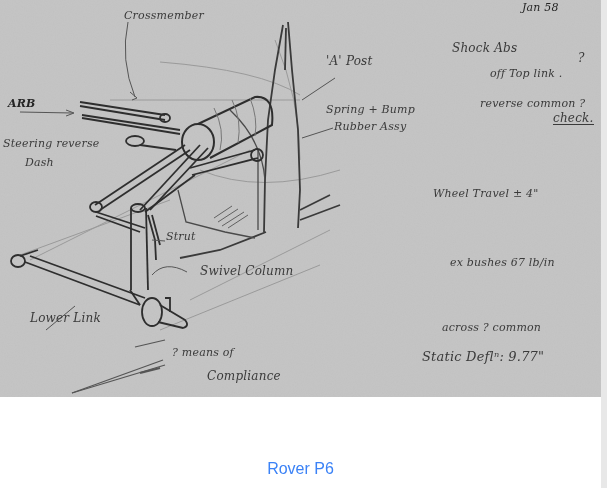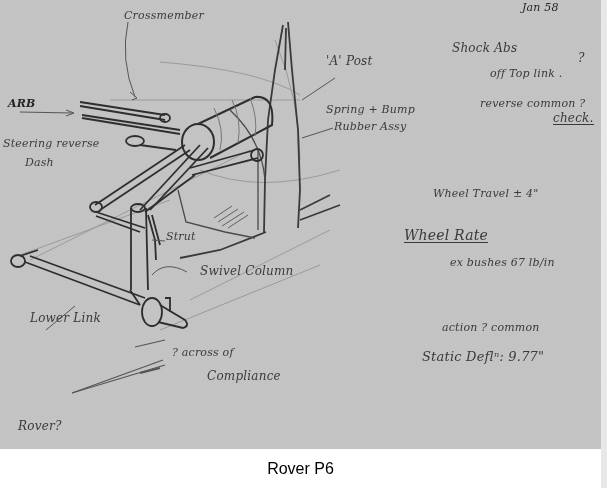--- a/index.html
+++ b/index.html
@@ -1,24 +1,24 @@
 <!DOCTYPE html>
 <html><head>
   <meta charset="utf-8">
   <style>
     html, body { margin: 0; padding: 0; background: #ffffff; }
     body { width: 607px; height: 488px; position: relative; overflow: hidden; font-family: "DejaVu Sans", sans-serif; }
-    .sheet { position: absolute; left: 0; top: 0; width: 601px; height: 449px; background: #ef4444; overflow: hidden; }
+    .sheet { position: absolute; left: 0; top: 0; width: 601px; height: 397px; background: #ef4444; overflow: hidden; }
     .sheet-frame { position: absolute; right: 0; top: 0; width: 6px; height: 488px; background: #e8e8e8; }
     .sheet svg { position: absolute; left: 0; top: 0; }
     .note { position: absolute; font-family: "DejaVu Serif", serif; font-style: italic; color: #3a3a3a; white-space: nowrap; line-height: 1; letter-spacing: 0.2px; }
     .note.dark { color: #262626; }
     .underline { border-bottom: 1.5px solid #3a3a3a; }
     .caption-bar { position: absolute; left: 0; top: 449px; width: 601px; height: 39px; background: #ffffff; display: flex; align-items: center; justify-content: center; }
-    .caption { font-family: "Liberation Sans", sans-serif; font-size: 16px; color: #000000; }
+    .caption { font-family: "Liberation Sans", sans-serif; font-size: 16px; color: #3b82f6; }
   </style>
 </head>
 <body>
 
 <div class="sheet">
   <svg width="601" height="449" viewBox="0 0 601 449">
     <defs>
       <filter id="grain" x="0" y="0" width="100%" height="100%">
         <feTurbulence type="fractalNoise" baseFrequency="0.9" numOctaves="2" seed="4" result="n"></feTurbulence>
         <feColorMatrix type="saturate" values="0"></feColorMatrix>
@@ -143,34 +143,33 @@
   <span class="note" style="left:124px; top:10px; font-size:11px;">Crossmember</span>
   <span class="note dark" style="left:8px; top:98px; font-size:11px; font-weight:bold;">ARB</span>
   <span class="note" style="left:3px; top:138px; font-size:11px;">Steering reverse</span>
   <span class="note" style="left:25px; top:157px; font-size:11px;">Dash</span>
   <span class="note" style="left:326px; top:55px; font-size:12px;">'A' Post</span>
   <span class="note" style="left:326px; top:104px; font-size:11px;">Spring + Bump</span>
   <span class="note" style="left:334px; top:121px; font-size:11px;">Rubber Assy</span>
   <span class="note" style="left:166px; top:231px; font-size:11px;">Strut</span>
   <span class="note" style="left:200px; top:265px; font-size:12px;font-style:italic;">Swivel Column</span>
   <span class="note" style="left:30px; top:312px; font-size:12px;">Lower Link</span>
-  <span class="note" style="left:172px; top:347px; font-size:11px;">? across of</span>
+  <span class="note" style="left:172px; top:347px; font-size:11px;">? means of</span>
   <span class="note" style="left:207px; top:370px; font-size:12px;">Compliance</span>
   <span class="note" style="left:18px; top:420px; font-size:12px;">Rover?</span>
 
   <span class="note dark" style="left:522px; top:2px; font-size:11px;">Jan 58</span>
   <span class="note" style="left:452px; top:42px; font-size:12px;">Shock Abs</span>
   <span class="note" style="left:578px; top:52px; font-size:12px;">?</span>
   <span class="note" style="left:490px; top:68px; font-size:11px;">off Top link .</span>
   <span class="note" style="left:480px; top:98px; font-size:11px;">reverse common ?</span>
   <span class="note underline" style="left:553px; top:112px; font-size:12px;">check.</span>
   <span class="note" style="left:433px; top:188px; font-size:11px;">Wheel Travel ± 4"</span>
-  <span class="note underline" style="left:404px; top:228px; font-size:14px;">Wheel Rate</span>
   <span class="note" style="left:450px; top:257px; font-size:11px;">ex bushes 67 lb/in</span>
-  <span class="note" style="left:442px; top:322px; font-size:11px;">action ?  common</span>
+  <span class="note" style="left:442px; top:322px; font-size:11px;">across ?  common</span>
   <span class="note" style="left:422px; top:350px; font-size:13px;">Static Deflⁿ: 9.77"</span>
 </div>
 
 <div class="sheet-frame"></div>
 
 <div class="caption-bar">
   <span class="caption">Rover P6</span>
 </div>
 
 </body></html>

